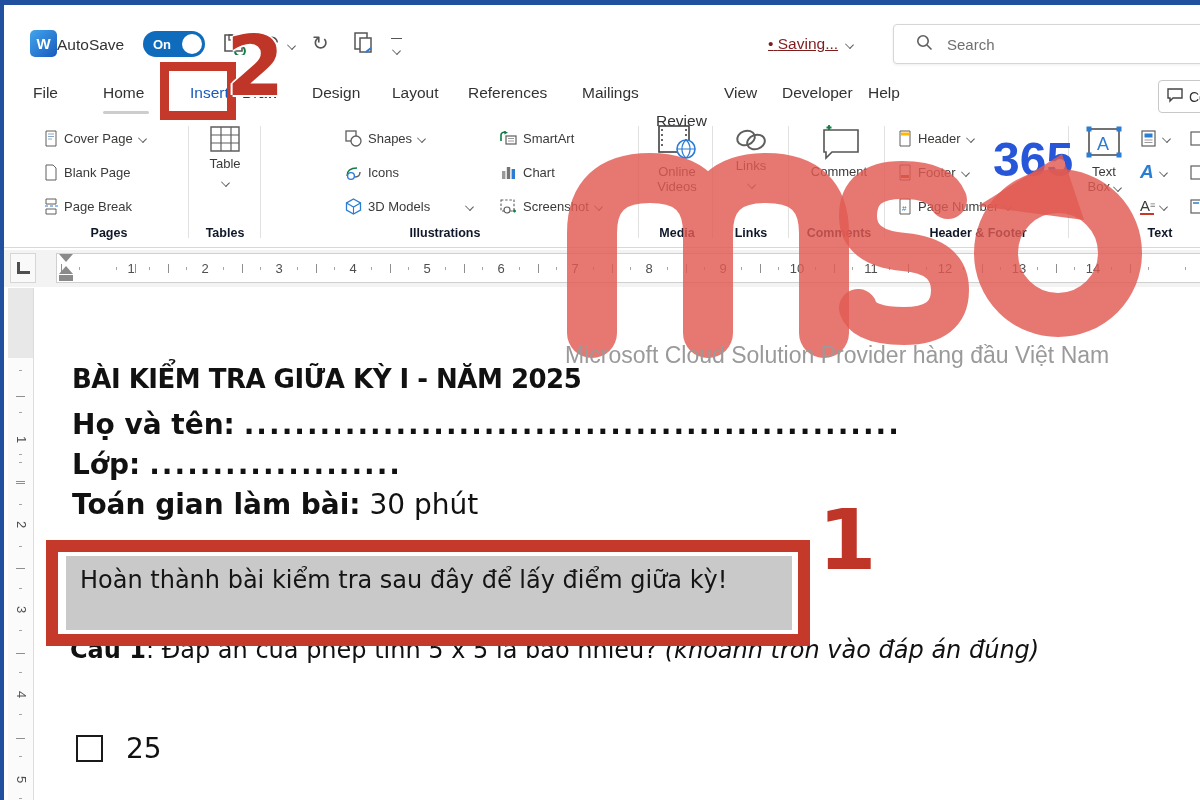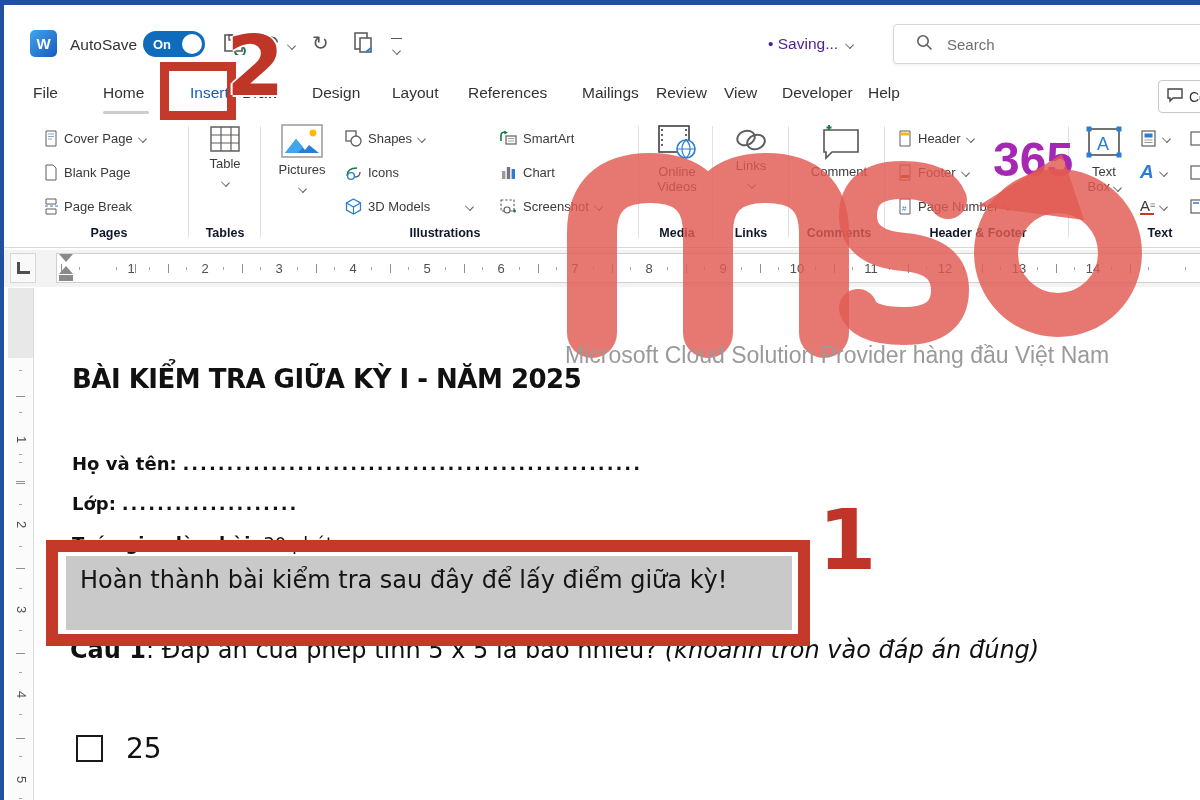--- a/index.html
+++ b/index.html
@@ -58,48 +58,48 @@
       background-image:
         repeating-linear-gradient(180deg,#8f8f8f 0 1px,transparent 1px 85px),
         repeating-linear-gradient(180deg,#a5a5a5 0 1px,transparent 1px 42px);
       background-size:9px auto,3px auto;background-repeat:repeat-y,repeat-y;
       background-position:center 195px,center 174px;}
   .vruler span{position:absolute;left:4px;width:18px;text-align:center;font-size:13px;color:#4f4f4f;transform:rotate(90deg);}
   .vruler-margin{left:8px;top:288px;width:25px;height:70px;background:#e8e8e8;}
   
   .doc{font-family:"DejaVu Sans","Liberation Sans",sans-serif;color:#111;}
   .doc-title{left:72px;top:364px;font-size:26px;font-weight:bold;letter-spacing:-.5px;}
-  .doc-line{font-size:18px;margin-top:45px;}
+  .doc-line{font-size:28px;}
   .b{font-weight:bold;}
   .highlight-block{left:66px;top:556px;width:726px;height:74px;background:#c9c9c9;z-index:5;}
   .highlight-text{padding:10px 0 0 14px;font-size:24px;color:#151515;}
   .red-frame-1{left:46px;top:540px;width:740px;height:82px;border:12px solid #c5392b;z-index:40;}
   .red-frame-insert{left:160px;top:62px;width:58px;height:40px;border:9px solid #c5392b;z-index:41;}
   .red-num{font-weight:900;font-size:84px;color:#bf3527;z-index:42;line-height:1;
       text-shadow:-2px 0 #fff,2px 0 #fff,0 -2px #fff,0 2px #fff;font-family:"DejaVu Sans",sans-serif;}
   .q1{left:70px;top:636px;font-size:24px;z-index:2;white-space:nowrap;}
   .chk{display:inline-block;width:23px;height:23px;border:2.5px solid #1a1a1a;vertical-align:middle;}
   
   .wm{z-index:30;pointer-events:none;}
-  .wm-badge{left:993px;top:132px;font-size:48px;font-weight:bold;color:#a21caf;opacity:.95;}
+  .wm-badge{left:993px;top:132px;font-size:48px;font-weight:bold;color:#1d4ed8;opacity:.95;}
   .wm-vn{left:1048px;top:262px;font-size:66px;font-weight:bold;color:#e05a52;opacity:.85;letter-spacing:2px;}
   .wm-tagline{left:565px;top:342px;font-size:23px;color:#9a9a9a;white-space:nowrap;}
   
   .pg-ic{width:14px;height:17px;flex:0 0 auto;}
   .sm-ic{width:17px;height:17px;flex:0 0 auto;}
 </style>
 </head>
 <body>
 
 <div id="stage">
 
   <div class="abs word-logo">
       <span>W</span>
     </div>
-  <div class="abs titlebar-text" style="left:70px;top:36px;text-align:right;">AutoSave</div>
+  <div class="abs titlebar-text" style="left:57px;top:36px;text-align:right;">AutoSave</div>
   <div class="abs autosave-toggle">
     <span>On</span>
     <span class="toggle-knob"></span>
   </div>
 
   <div class="abs" style="left:222px;top:31px;width:24px;height:24px;">
     <svg width="24" height="24" viewBox="0 0 24 24">
         <path d="M3 4h14l3 3v13H3z" fill="none" stroke="#565656" stroke-width="1.6"></path>
         <rect x="7" y="4" width="7" height="5" fill="none" stroke="#565656" stroke-width="1.4"></rect>
         <path d="M13 21a5 5 0 1 0 5-6" fill="none" stroke="#107c41" stroke-width="2"></path>
@@ -113,41 +113,41 @@
     <svg width="22" height="24" viewBox="0 0 22 24">
         <rect x="3" y="2" width="12" height="16" fill="none" stroke="#565656" stroke-width="1.5"></rect>
         <rect x="8" y="7" width="11" height="14" fill="#fff" stroke="#565656" stroke-width="1.5"></rect>
         <path d="M14 21l5-4" stroke="#2b7cd3" stroke-width="2"></path>
       </svg>
   </div>
   <div class="abs" style="left:391px;top:38px;width:12px;height:12px;">
     <span style="display:block;width:11px;height:0;border-top:1.6px solid #565656;"></span>
     <i class="cv" style="margin:3px 0 0 2px;"></i>
   </div>
-  <div class="abs titlebar-text" style="left:768px;top:35px;color:#4c1d95;"><span>•</span>&nbsp;<span>Saving...</span></div>
+  <div class="abs titlebar-text" style="left:768px;top:35px;color:#7f1d1d;text-decoration:underline;"><span>•</span>&nbsp;<span>Saving...</span></div>
   <i class="abs cv" style="left:846px;top:41px;"></i>
   <div class="abs search-box">
     <span>
       <svg width="17" height="17" viewBox="0 0 17 17">
           <circle cx="7" cy="7" r="5.2" fill="none" stroke="#5f5f5f" stroke-width="1.6"></circle>
           <path d="M11 11l4.5 4.5" stroke="#5f5f5f" stroke-width="1.6"></path>
         </svg>
     </span>
     <input placeholder="Search" style="">
   </div>
 
   <div class="abs tab" style="left:33px;">File</div>
   <div class="abs tab" style="left:103px;">Home</div>
   <div class="abs tab active" style="left:170px;">Insert</div>
   <div class="abs tab" style="left:242px;">Draw</div>
   <div class="abs tab" style="left:312px;">Design</div>
   <div class="abs tab" style="left:392px;">Layout</div>
   <div class="abs tab" style="left:468px;">References</div>
   <div class="abs tab" style="left:582px;">Mailings</div>
-  <div class="abs tab" style="left:656px;">Review</div>
+  <div class="abs tab" style="left:656px;margin-top:28px;">Review</div>
   <div class="abs tab" style="left:724px;">View</div>
   <div class="abs tab" style="left:782px;">Developer</div>
   <div class="abs tab" style="left:868px;">Help</div>
   <div class="abs home-underline"></div>
   <div class="abs tab-underline"></div>
   <div class="abs comments-pill">
     <span>
       <svg width="16" height="15" viewBox="0 0 16 15">
           <path d="M1 1h14v9H6l-3 3v-3H1z" fill="none" stroke="#444" stroke-width="1.4"></path>
         </svg>
@@ -189,30 +189,20 @@
     <span><svg width="30" height="26" viewBox="0 0 30 26">
           <path d="M1 1h28v24H1z" fill="#fff" stroke="#605e5c" stroke-width="1.4"></path>
           <path d="M1 9h28M1 17h28M11 1v24M21 1v24" stroke="#605e5c" stroke-width="1.2"></path>
         </svg></span>
     <div class="bigbtn-label">Table</div>
     <i class="cv" style="margin-top:4px;"></i>
   </div>
   <div class="abs grp-label" style="left:192px;top:226px;width:66px;">Tables</div>
   <div class="abs vdiv" style="left:260px;"></div>
 
-  <div class="abs" style="left:270px;top:124px;width:64px;text-align:center;">
-    <span><svg width="42" height="34" viewBox="0 0 42 34">
-          <rect x="1" y="1" width="40" height="32" fill="#fff" stroke="#9a9a9a" stroke-width="1.5"></rect>
-          <path d="M4 29l11-14 9 11 4-5 10 8z" fill="#2b7cd3"></path>
-          <path d="M4 29l11-14 7 8-5 6z" fill="#41a5ee"></path>
-          <circle cx="32" cy="9" r="3.4" fill="#ffb900"></circle>
-        </svg></span>
-    <div class="bigbtn-label">Pictures</div>
-    <i class="cv" style="margin-top:4px;"></i>
-  </div>
   <div class="abs rrow" style="left:345px;top:126px;width:120px;">
     <span class="mini">
         <svg class="sm-ic" viewBox="0 0 17 17">
           <rect x="1" y="1" width="10" height="10" fill="#fff" stroke="#605e5c" stroke-width="1.3"></rect>
           <circle cx="11" cy="11" r="5" fill="#fff" stroke="#605e5c" stroke-width="1.3"></circle>
         </svg>
       </span>
     <span>Shapes</span>
       <i class="cv"></i>
   </div>

